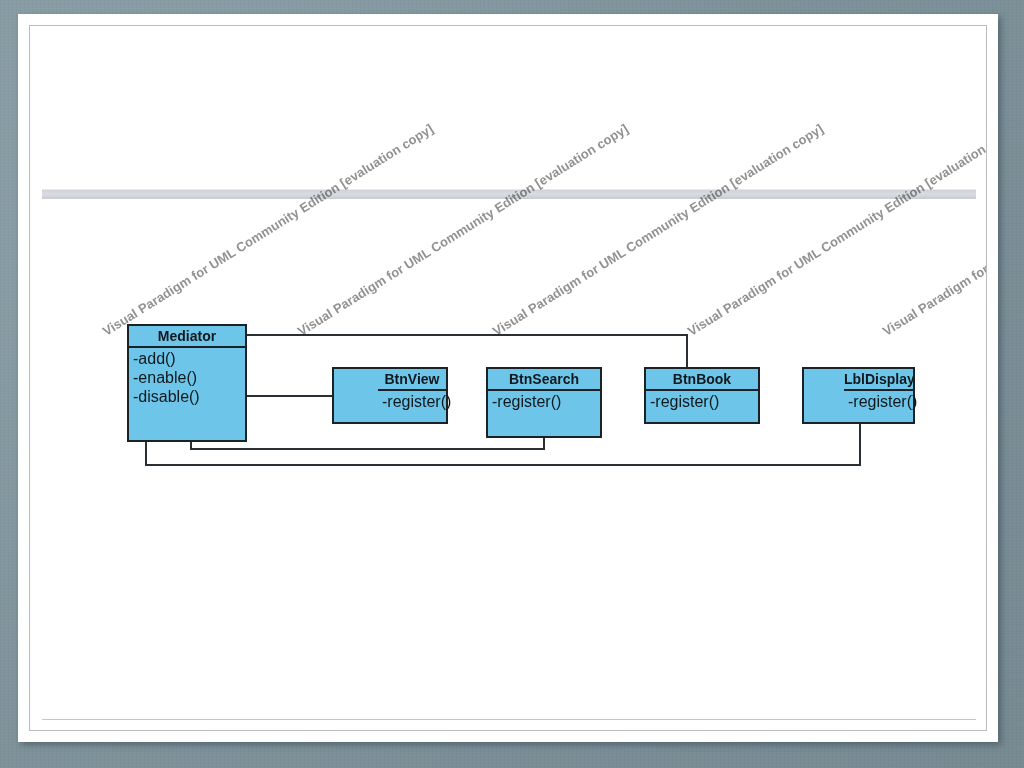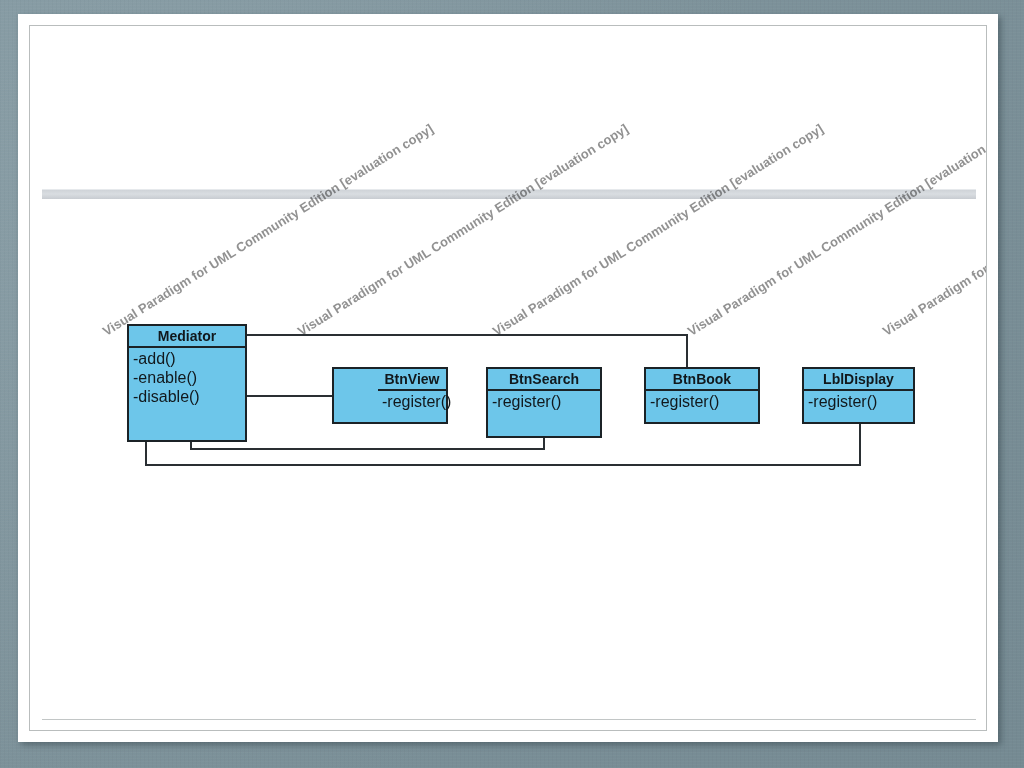--- a/index.html
+++ b/index.html
@@ -225,21 +225,21 @@
         </div>
       </div>
 
       <div class="uml-class" style="left:614px; top:341px; width:116px; height:57px;">
         <div class="uml-name">BtnBook</div>
         <div class="uml-ops">
           <div class="uml-op">-register()</div>
         </div>
       </div>
 
-      <div class="uml-class" style="left:772px; top:341px; width:113px; height:57px;">
+      <div class="uml-class" style="left:772px; top:341px; width:113px; height:57px;padding-left:40px;">
         <div class="uml-name">LblDisplay</div>
         <div class="uml-ops">
           <div class="uml-op">-register()</div>
         </div>
       </div>
 
     </div>
 
     <div id="footer-divider"></div>
 

